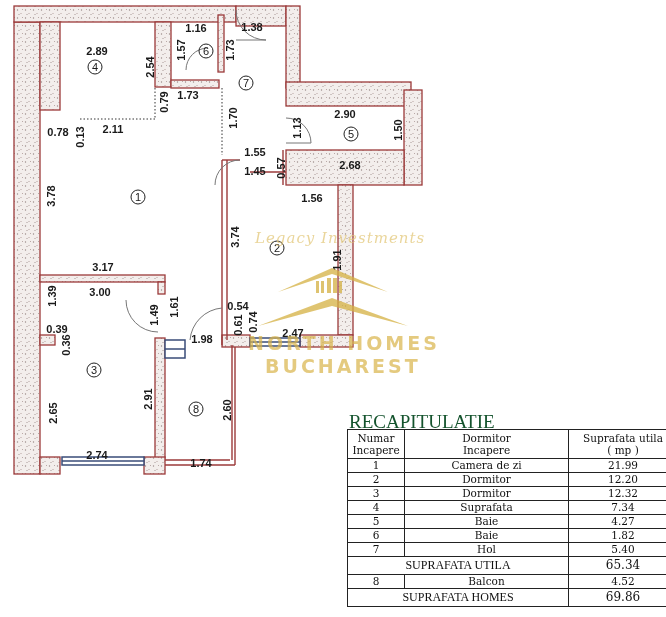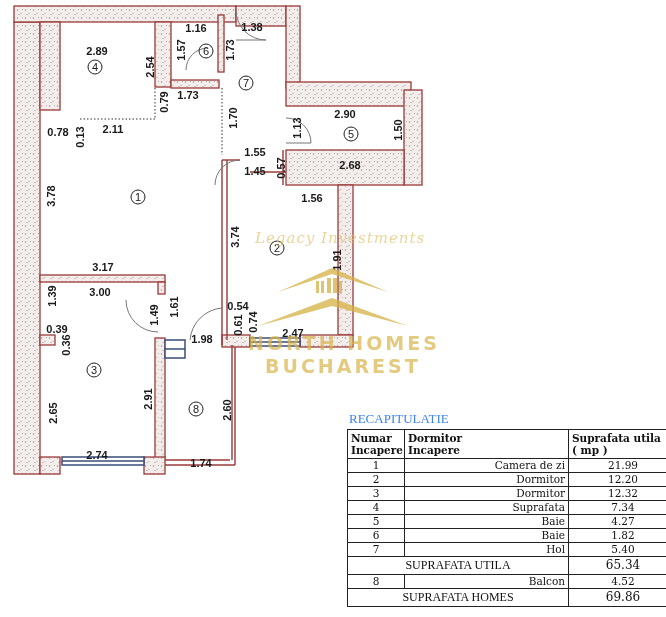--- a/index.html
+++ b/index.html
@@ -3,26 +3,26 @@
 <meta charset="utf-8">
 <style>
   html, body { margin:0; padding:0; background:#ffffff; }
   body { width:666px; height:617px; position:relative; overflow:hidden; font-family:"DejaVu Sans", sans-serif; }
   #plan { position:absolute; left:0; top:0; }
   .dim { font-family:"Liberation Sans", sans-serif; font-size:11px; fill:#1a1a1a; font-weight:bold; }
   .rnum { font-family:"Liberation Sans", sans-serif; font-size:11px; fill:#1a1a1a; }
   .wm1 { font-family:"DejaVu Serif", serif; font-style:italic; font-size:15px; fill:#e3c87a; opacity:0.75; letter-spacing:1px; }
   .wm2 { font-family:"DejaVu Sans", sans-serif; font-size:19px; fill:#d9b44a; opacity:0.7; letter-spacing:3px; font-weight:bold; }
 
-  .recap-title { position:absolute; left:349px; top:411px; font-family:"Liberation Serif", serif; font-size:13px; color:#3b82f6; }
+  .recap-title { position:absolute; left:349px; top:411px; font-family:"Liberation Serif", serif; font-size:19px; color:#14532d; }
   table.recap { position:absolute; left:347px; top:429px; border-collapse:collapse; font-family:"DejaVu Serif", serif; font-size:10.5px; color:#111; table-layout:fixed; width:330px; }
   table.recap td, table.recap th { border:1.4px solid #222; padding:0 3px; height:13px; line-height:13px; white-space:nowrap; overflow:hidden; }
-  table.recap th { font-weight:bold; text-align:left; line-height:12px; height:28px; }
+  table.recap th { font-weight:normal; text-align:center; line-height:12px; height:28px; }
   table.recap td.c { text-align:center; }
-  table.recap td.l { text-align:right; }
+  table.recap td.l { text-align:center; }
   table.recap td.sum { text-align:center; font-family:"Liberation Serif", serif; font-size:12px; height:17px; }
   table.recap td.sumv { text-align:center; font-size:12px; }
 </style>
 </head>
 <body>
 
 <svg id="plan" width="666" height="617" viewBox="0 0 666 617">
   <defs>
     <pattern id="speckle" width="8" height="8" patternUnits="userSpaceOnUse">
       <rect width="8" height="8" fill="#f3eeec"></rect>

